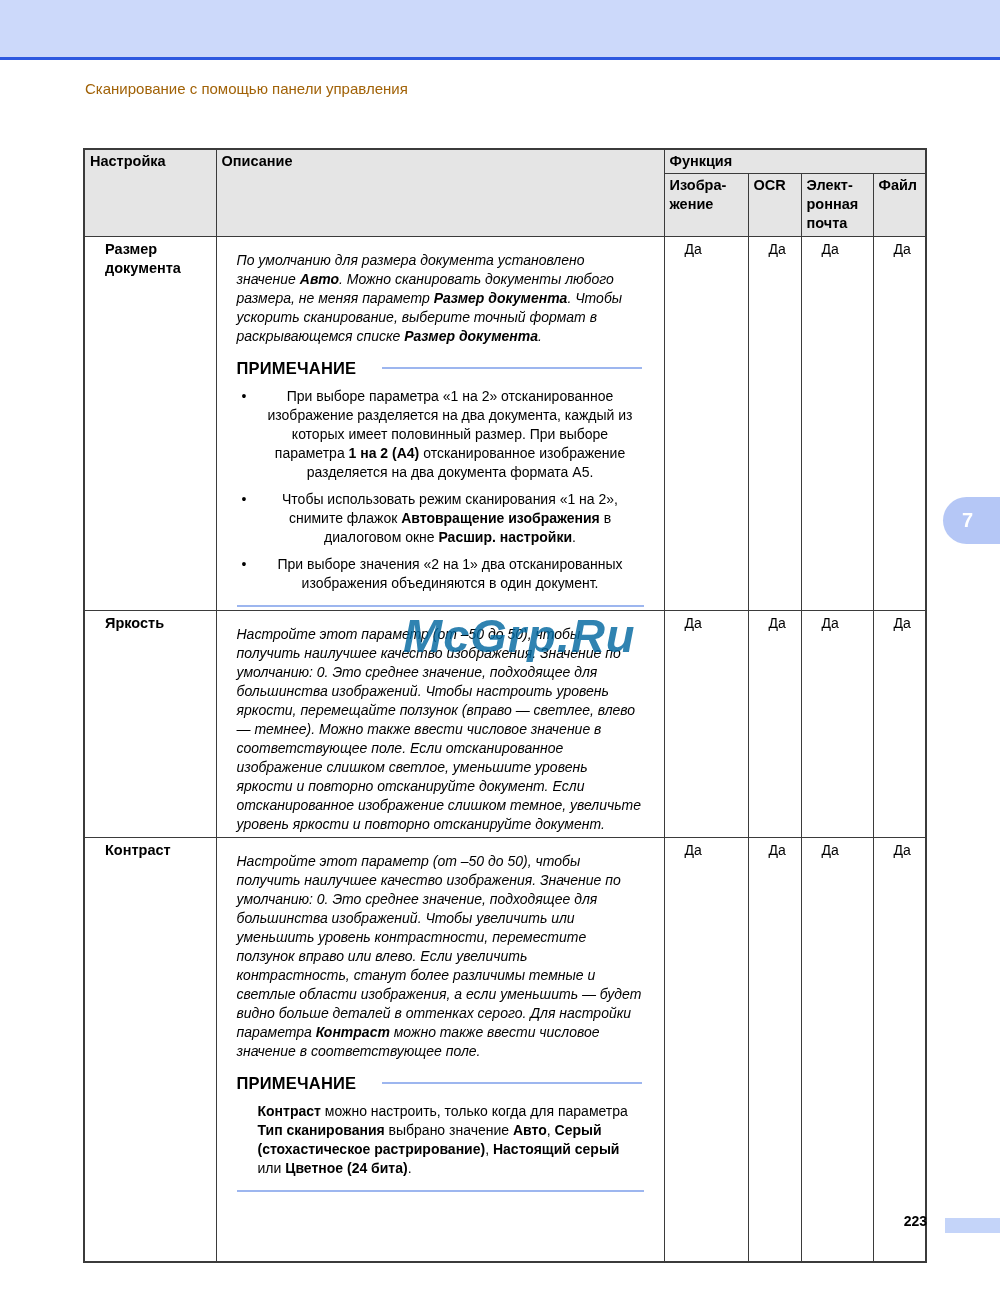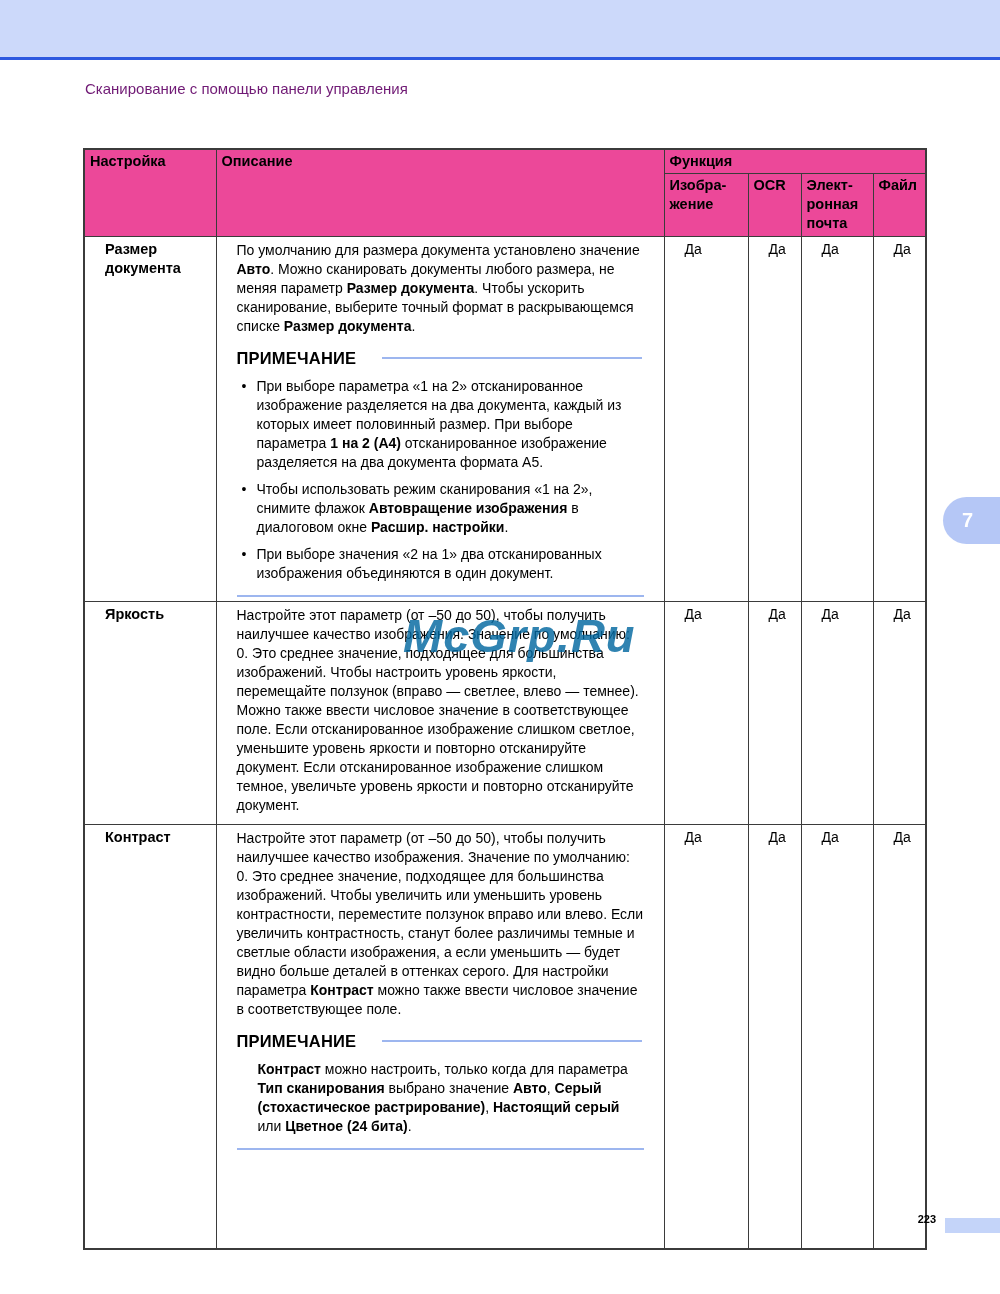--- a/index.html
+++ b/index.html
@@ -2,59 +2,59 @@
 <html><head>
 <meta charset="utf-8">
 <style>
   html,body{margin:0;padding:0;}
   body{
     width:1000px;height:1294px;position:relative;background:#ffffff;
     font-family:"Liberation Sans",sans-serif;color:#000;
     -webkit-font-smoothing:antialiased;
   }
   .top-band{position:absolute;left:0;top:0;width:1000px;height:57px;background:#ccd9fa;border-bottom:3px solid #2d59e0;}
-  .running-head{position:absolute;left:85px;top:80px;font-size:15px;color:#701a75;}
+  .running-head{position:absolute;left:85px;top:80px;font-size:15px;color:#a16207;}
 
   table.settings{
     position:absolute;left:83px;top:148px;width:842px;
     border-collapse:collapse;table-layout:fixed;
     border:2px solid #3b3b3b;
   }
   .settings th,.settings td{border:1px solid #3b3b3b;vertical-align:top;}
   .settings th{
-    background:#ec4899;text-align:left;font-weight:bold;
+    background:#e5e5e5;text-align:left;font-weight:bold;
     font-size:14.5px;line-height:1.32;padding:2px 5px;white-space:pre-line;
   }
   .settings td{padding:3px 20px;font-size:14px;line-height:19px;}
   td.name-cell{font-weight:bold;font-size:14.5px;white-space:pre-line;line-height:1.35;}
   td.yes-cell{font-size:14px;}
-  .desc{margin-top:1px;}
+  .desc{margin-top:11px;font-style:italic;}
   .note{margin-top:13px;}
   .note-head{display:flex;align-items:center;gap:26px;margin:0 0 9px 0;}
   .note-title{font-weight:bold;font-size:16.5px;letter-spacing:0.2px;}
   .note-rule{flex:1;height:2px;background:#9db6ef;margin-right:2px;}
   .bullet-item{display:flex;margin:0 0 8px 5px;}
   .bullet-dot{flex:0 0 15px;width:15px;}
-  .bullet-text{flex:1;}
+  .bullet-text{flex:1;text-align:center;}
   .note-body{margin-left:21px;}
   .note-bottom{height:2px;background:#9db6ef;margin-top:12px;}
 
   .watermark{
     position:absolute;left:403px;top:608px;
     font-size:47px;font-style:italic;font-weight:bold;
     color:#0369a1;opacity:0.82;letter-spacing:1px;pointer-events:none;z-index:5;
   }
   .chapter-tab{
     position:absolute;right:0;top:497px;width:57px;height:47px;
     background:#b5c7f6;border-radius:24px 0 0 24px;
     color:#ffffff;font-weight:bold;font-size:20px;
     display:flex;align-items:center;justify-content:center;
     padding-right:8px;box-sizing:border-box;
   }
-  .page-number{position:absolute;right:64px;top:1213px;font-weight:bold;font-size:11px;}
+  .page-number{position:absolute;right:73px;top:1213px;font-weight:bold;font-size:14px;}
   .footer-rect{position:absolute;left:945px;top:1218px;width:55px;height:15px;background:#c4d4f9;}
 </style>
 </head>
 <body>
 
 <div class="page">
 
   <div class="top-band"></div>
 
   <div class="running-head">Сканирование с помощью панели управления</div>

